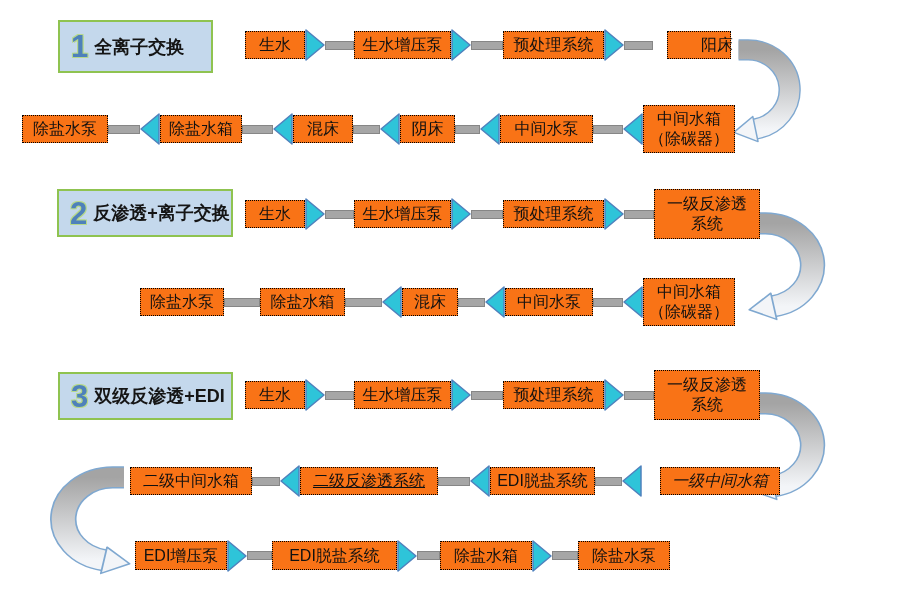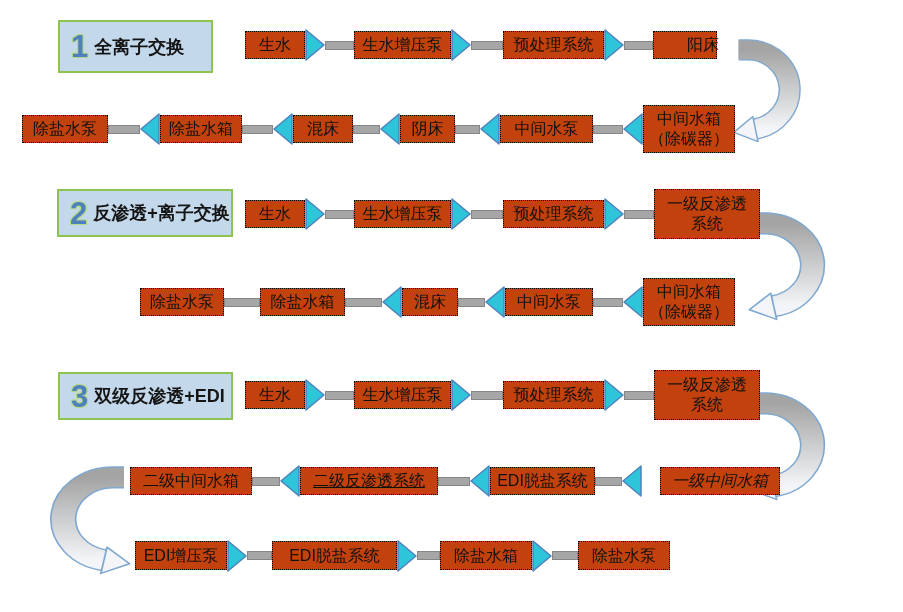--- a/index.html
+++ b/index.html
@@ -5,21 +5,21 @@
   html,body{margin:0;padding:0;background:#ffffff;}
   #stage{
     position:relative;
     width:903px;height:612px;
     background:var(--bg,#ffffff);
     font-family:"Liberation Sans","DejaVu Sans",sans-serif;
     overflow:hidden;
   }
   .flow-node{
     position:absolute;
-    background:#c2410c;
+    background:#f97316;
     border:1px dotted #000000;
     box-sizing:border-box;
     display:flex;flex-direction:column;
     justify-content:center;align-items:center;
     font-size:16px;line-height:1.25;color:#111111;
     white-space:nowrap;
     z-index:3;
   }
   .connector-bar{
     position:absolute;height:9px;
@@ -69,21 +69,21 @@
       <polygon points="1,1 1,31 19,16" fill="#2EC4D9" stroke="#4F81BD" stroke-width="1.5" stroke-linejoin="round"></polygon>
     </svg>
     <div class="connector-bar" style="left: 471px; top: 40.5px; width: 32px; height: 9px;"></div>
     <div class="flow-node" style="left: 503px; top: 31px; width: 101px; height: 28px;">
       <div>预处理系统</div>
     </div>
     <svg class="flow-tri" width="20" height="32" viewBox="0 0 20 32" style="left: 604px; top: 29px;">
       <polygon points="1,1 1,31 19,16" fill="#2EC4D9" stroke="#4F81BD" stroke-width="1.5" stroke-linejoin="round"></polygon>
     </svg>
     <div class="connector-bar" style="left: 624px; top: 40.5px; width: 29px; height: 9px;"></div>
-    <div class="flow-node" style="left: 653px; top: 31px; width: 64px; height: 28px; padding-left: 36px;">
+    <div class="flow-node" style="left: 667px; top: 31px; width: 64px; height: 28px; padding-left: 36px;">
       <div>阳床</div>
     </div>
     <div class="flow-node" style="left: 22px; top: 115px; width: 86px; height: 28px;">
       <div>除盐水泵</div>
     </div>
     <div class="connector-bar" style="left: 108px; top: 124.5px; width: 32px; height: 9px;"></div>
     <svg class="flow-tri" width="20" height="32" viewBox="0 0 20 32" style="left: 140px; top: 113px;">
       <polygon points="19,1 19,31 1,16" fill="#2EC4D9" stroke="#4F81BD" stroke-width="1.5" stroke-linejoin="round"></polygon>
     </svg>
     <div class="flow-node" style="left: 160px; top: 115px; width: 82px; height: 28px;">

